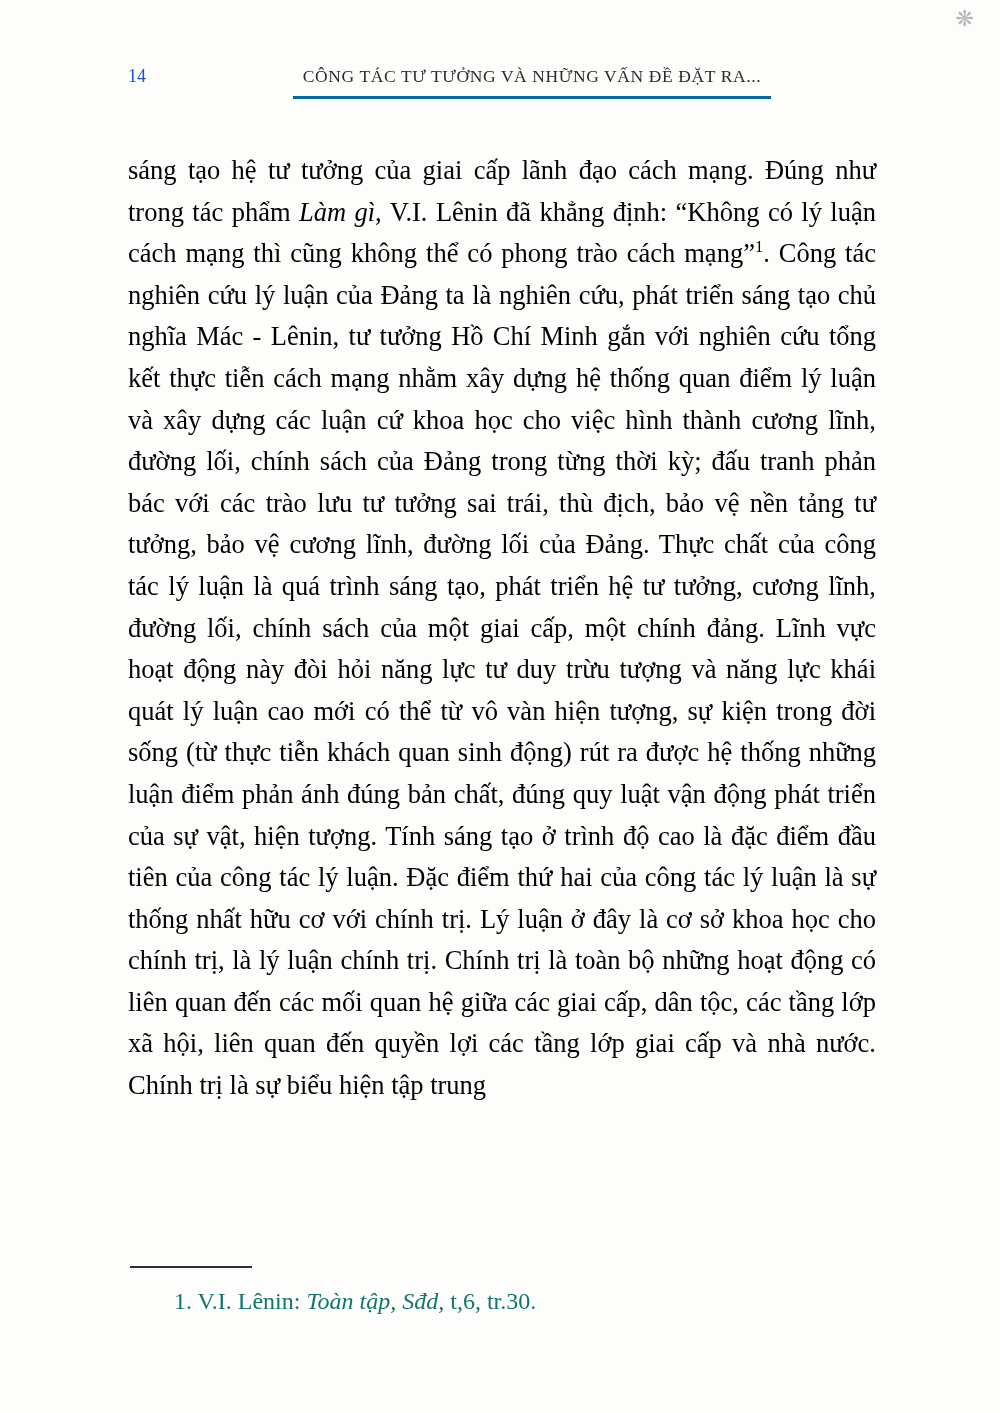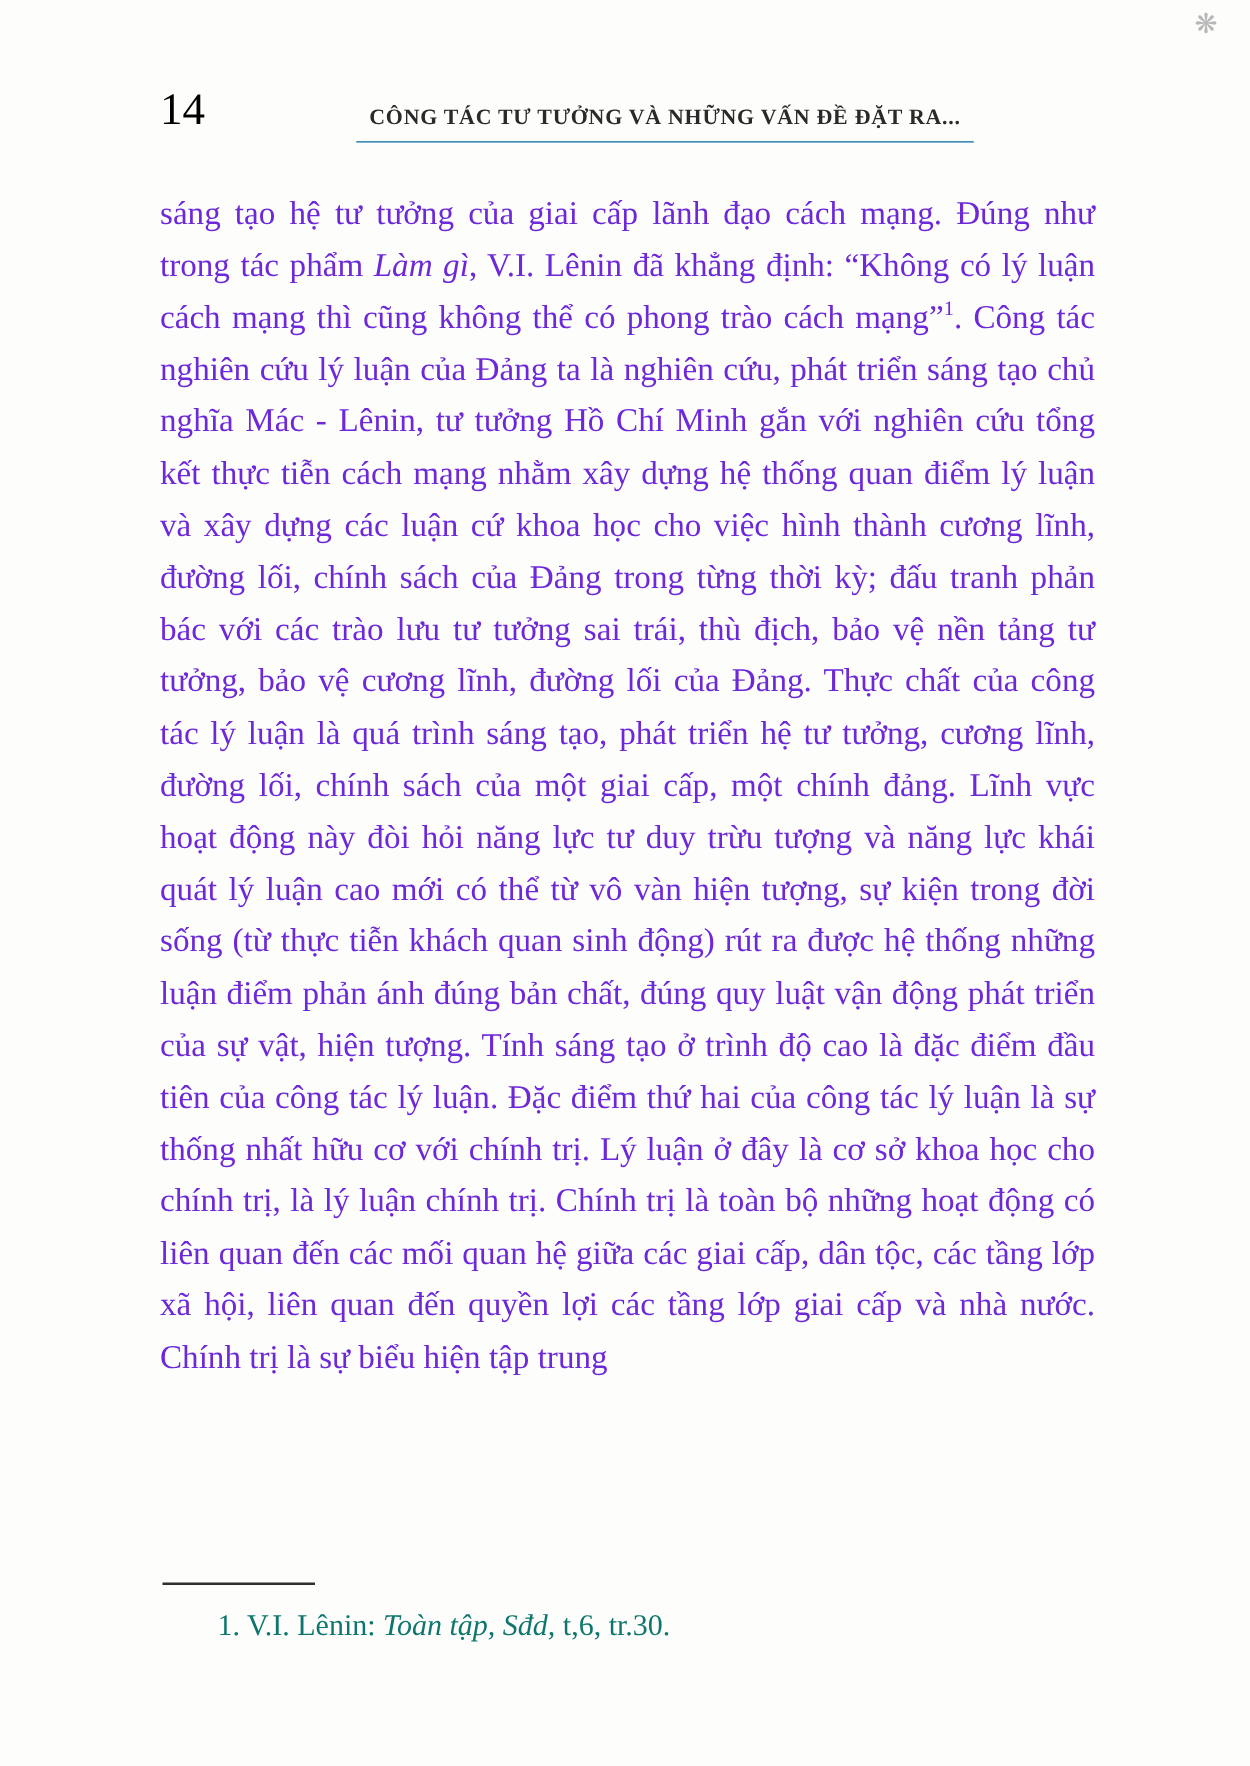--- a/index.html
+++ b/index.html
@@ -29,47 +29,47 @@
   }
   .header {
     position: absolute;
     top: 66px;
     left: 128px;
     right: 124px;
     display: flex;
     align-items: baseline;
   }
   .page-number {
-    font-size: 36px;
-    color: #000000;
+    font-size: 18px;
+    color: #1d4ed8;
     min-width: 60px;
   }
   .running-title-wrap {
     flex: 1;
     text-align: center;
   }
   .running-title {
     display: inline-block;
     font-size: 17.5px;
-    font-weight: 700;
+    font-weight: 400;
     letter-spacing: 0.6px;
     color: #2a2a2a;
     padding: 0 10px 9px 10px;
-    border-bottom: 1px solid #0369a1;
+    border-bottom: 3px solid #0369a1;
     white-space: nowrap;
   }
   .body-text {
     position: absolute;
     top: 150px;
     left: 128px;
     right: 124px;
     font-size: 26.5px;
     line-height: 41.6px;
     text-align: justify;
-    color: #6d28d9;
+    color: #000000;
   }
   .body-text sup {
     font-size: 0.62em;
     line-height: 0;
   }
   .footnote-separator {
     position: absolute;
     left: 130px;
     top: 1266px;
     width: 122px;

